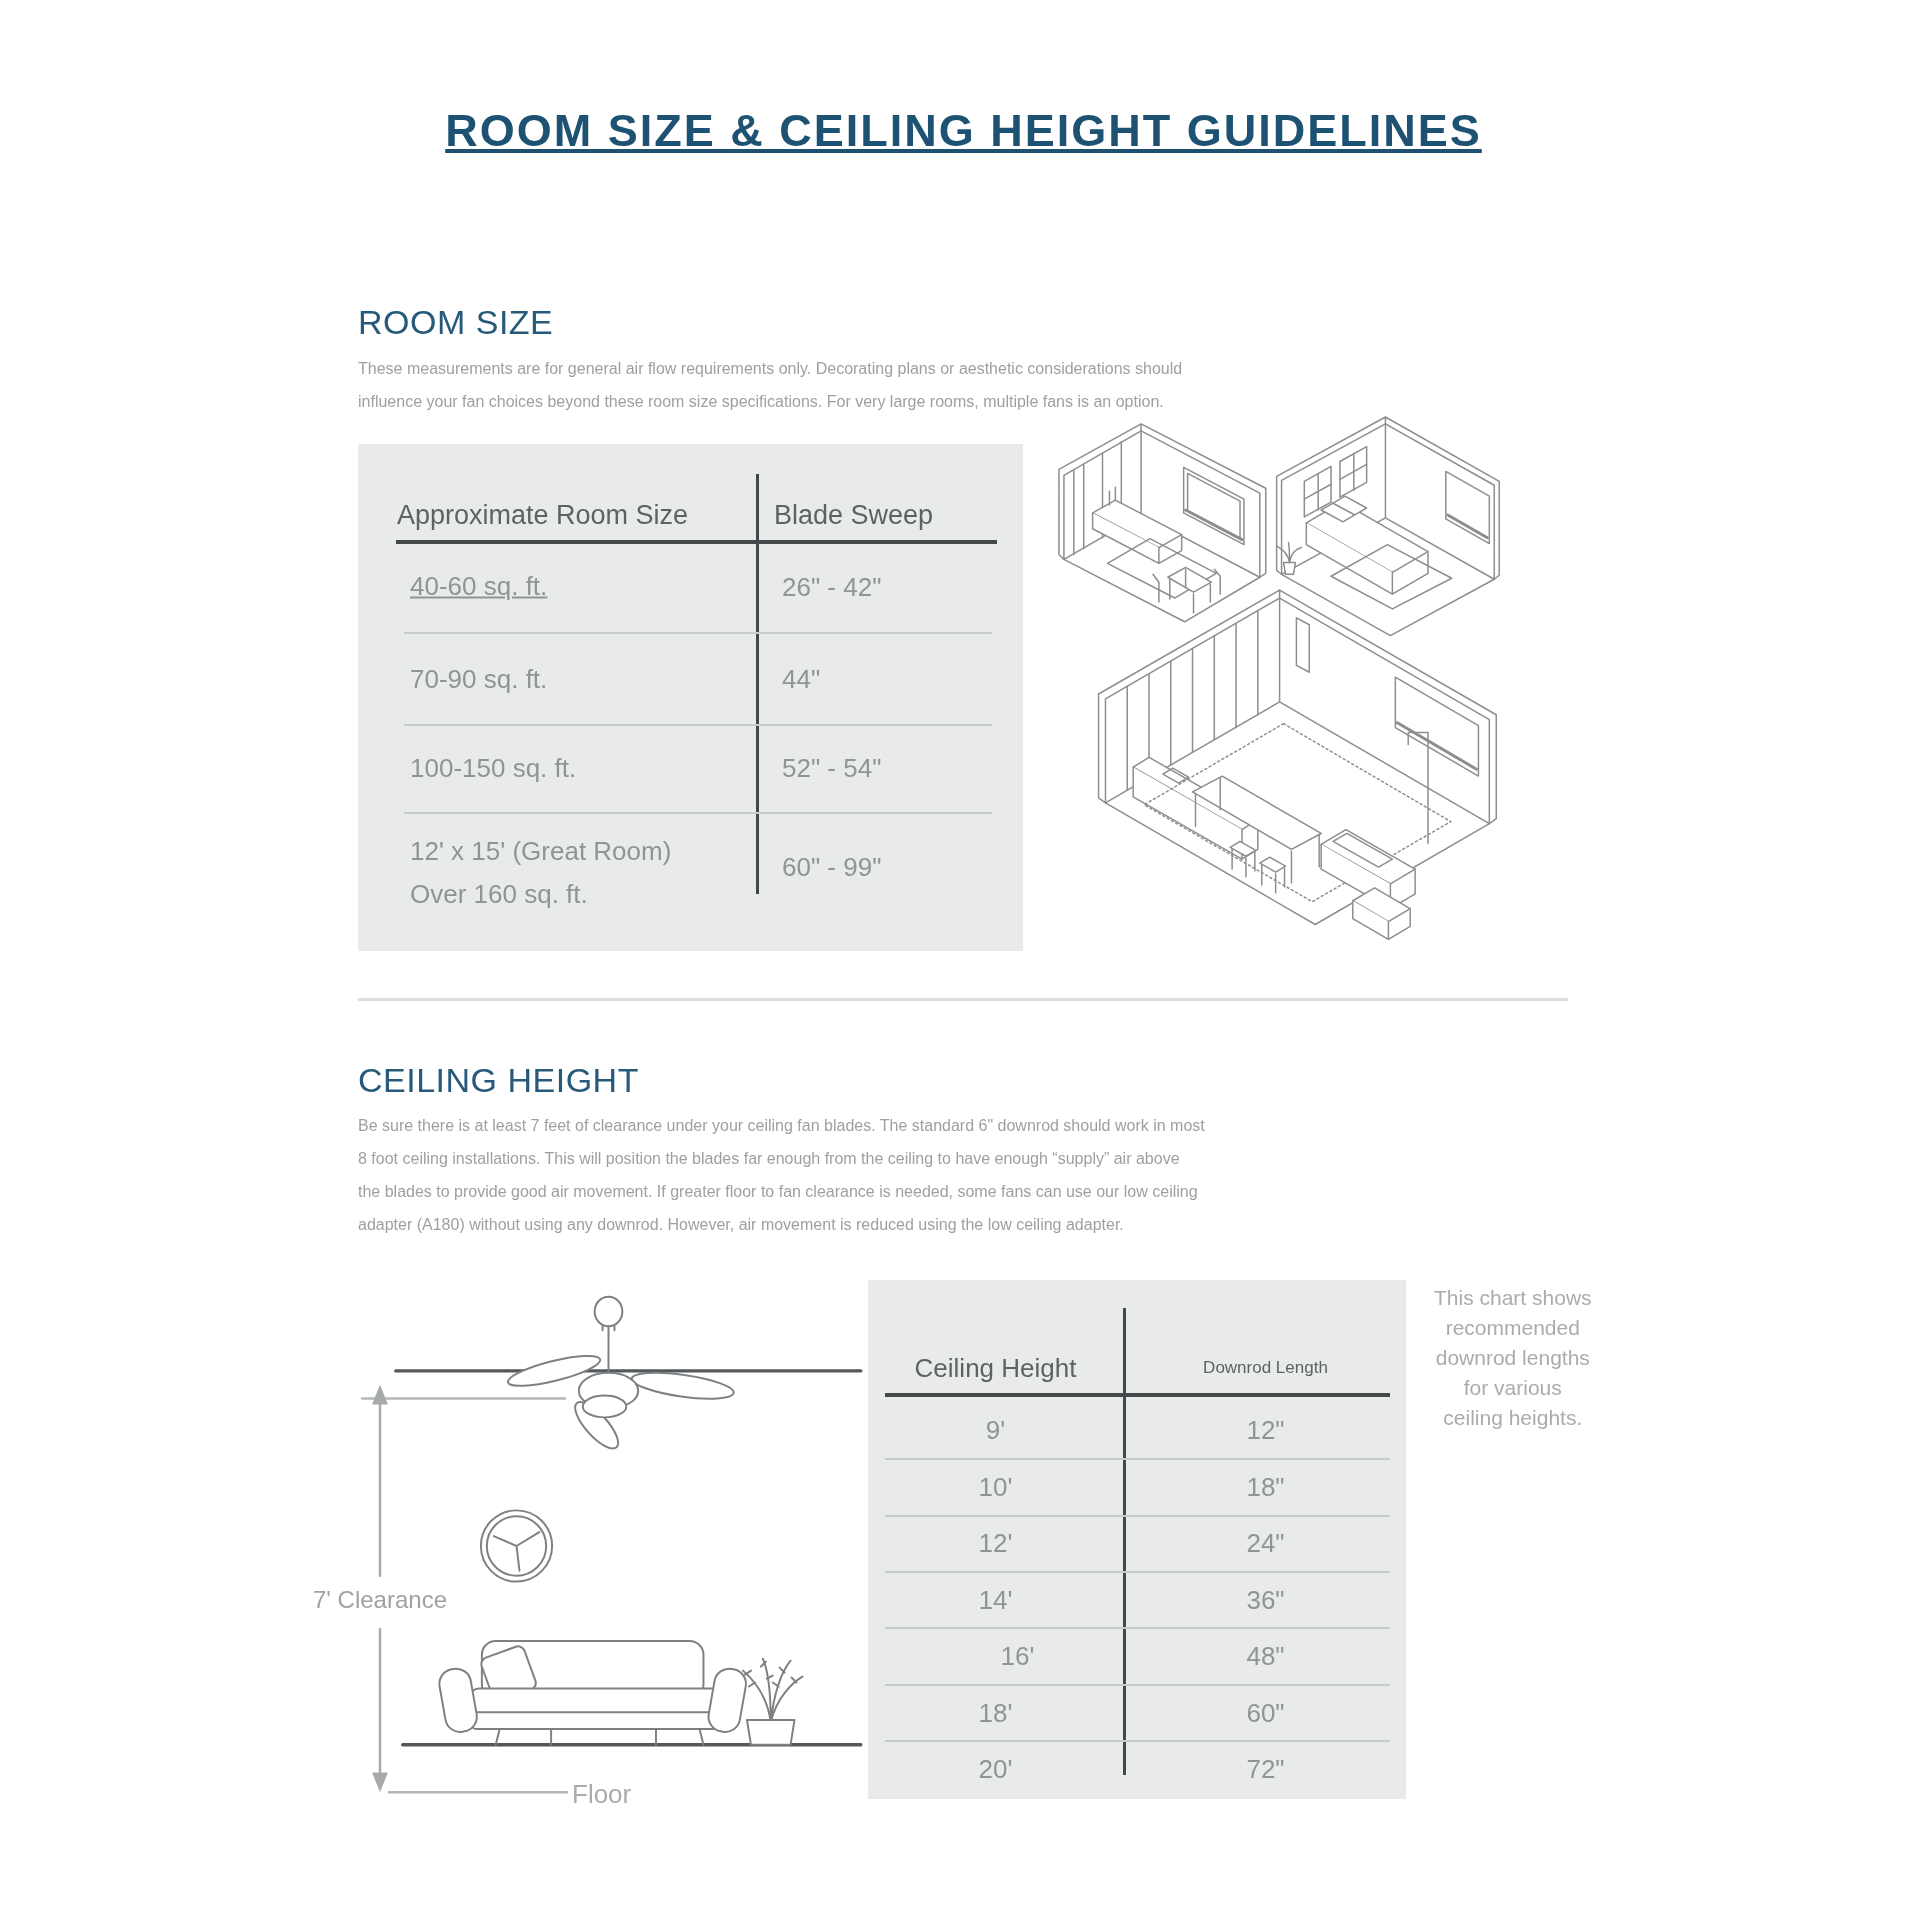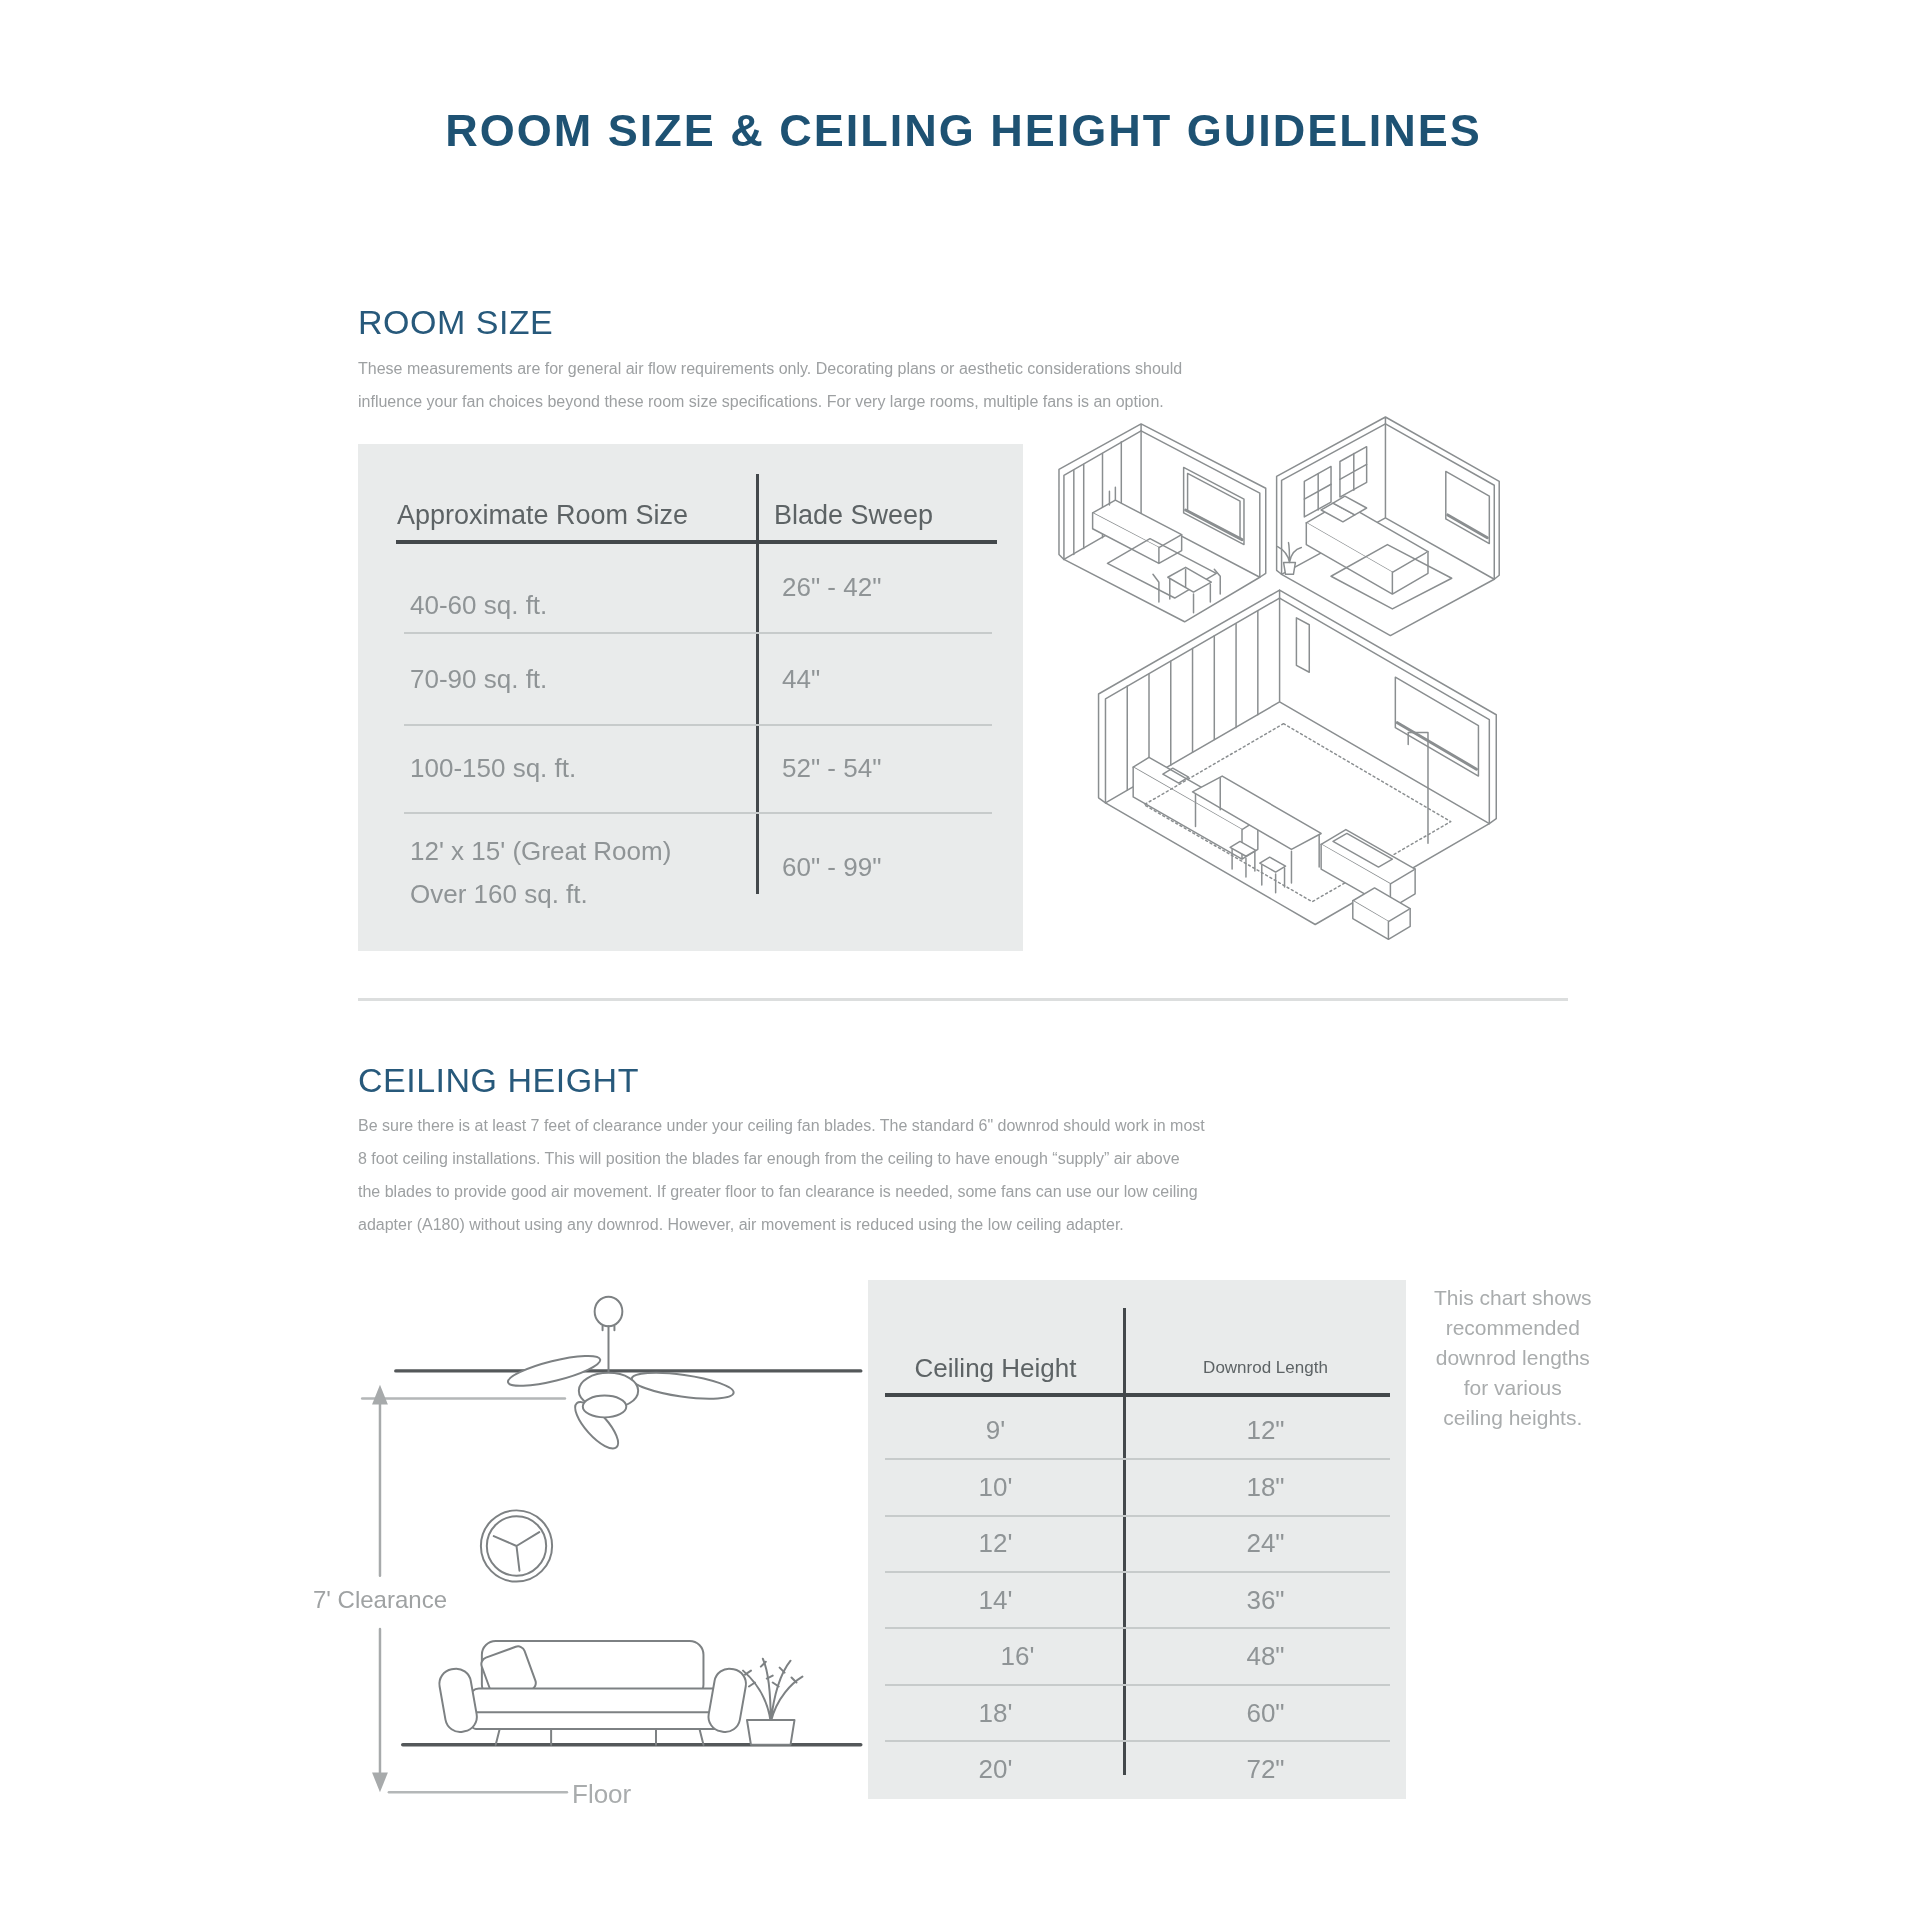--- a/index.html
+++ b/index.html
@@ -19,42 +19,42 @@
   .diagram-label{font-size:24px;color:#9fa2a3;white-space:nowrap;}
   .center{transform:translateY(-50%);}
   .ccell{text-align:center;}
   svg{display:block;}
 </style>
 </head>
 <body>
 
 <div id="page">
 
-  <div class="abs title" style="top:105px;left:0;">ROOM SIZE &amp; CEILING HEIGHT GUIDELINES</div>
+  <div class="abs title" style="top:105px;left:0;text-decoration:underline;">ROOM SIZE &amp; CEILING HEIGHT GUIDELINES</div>
 
   <div class="abs h2" style="left:358px;top:303px;">ROOM SIZE</div>
 
   <div class="abs" style="left:358px;top:352px;">
     <div class="body-line">These measurements are for general air flow requirements only. Decorating plans or aesthetic considerations should</div>
     <div class="body-line">influence your fan choices beyond these room size specifications. For very large rooms, multiple fans is an option.</div>
   </div>
 
   <div class="abs panel" style="left:358px;top:444px;width:665px;height:507px;">
 
     <div class="abs thead center" style="left:39px;top:71px;">Approximate Room Size</div>
     <div class="abs thead center" style="left:416px;top:71px;">Blade Sweep</div>
 
     <div class="abs vline-dark" style="left:398px;top:30px;height:420px;"></div>
     <div class="abs rule-dark" style="left:38px;top:96px;width:601px;height:4px;"></div>
 
     <div class="abs rule-light" style="left:46px;top:188px;width:588px;"></div>
     <div class="abs rule-light" style="left:46px;top:280px;width:588px;"></div>
     <div class="abs rule-light" style="left:46px;top:368px;width:588px;"></div>
 
-    <div class="abs tcell center" style="left:52px;top:161px;">40-60 sq. ft.</div>
+    <div class="abs tcell center" style="left:52px;top:142px;text-decoration:underline;">40-60 sq. ft.</div>
     <div class="abs tcell center" style="left:424px;top:143px;">26" - 42"</div>
 
     <div class="abs tcell center" style="left:52px;top:235px;">70-90 sq. ft.</div>
     <div class="abs tcell center" style="left:424px;top:235px;">44"</div>
 
     <div class="abs tcell center" style="left:52px;top:324px;">100-150 sq. ft.</div>
     <div class="abs tcell center" style="left:424px;top:324px;">52" - 54"</div>
 
     <div class="abs tcell" style="left:52px;top:386px;line-height:43px;">
       <div>12' x 15' (Great Room)</div>

